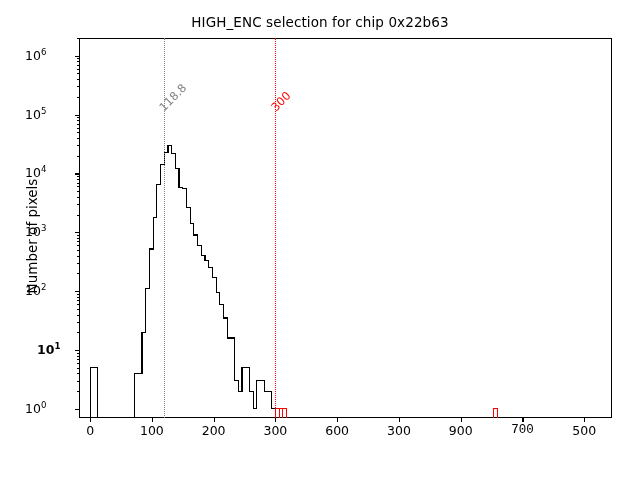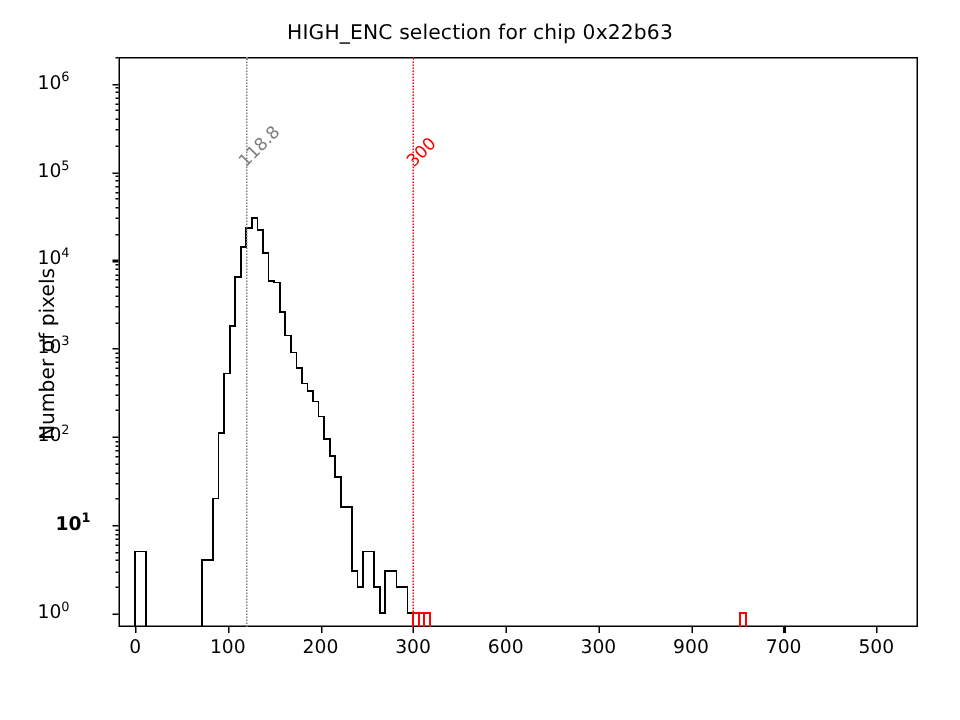--- a/index.html
+++ b/index.html
@@ -149,17 +149,17 @@
       <div class="xtlabel" style="left: 190.64px;">200</div>
       <div class="tick" style="left: 275.401px; top: 418px; width: 1.1px; height: 4px;"></div>
       <div class="xtlabel" style="left: 252.401px;">300</div>
       <div class="tick" style="left: 337.162px; top: 418px; width: 1.1px; height: 4px;"></div>
       <div class="xtlabel" style="left: 314.162px;">600</div>
       <div class="tick" style="left: 398.924px; top: 418px; width: 1.1px; height: 4px;"></div>
       <div class="xtlabel" style="left: 375.924px;">300</div>
       <div class="tick" style="left: 460.685px; top: 418px; width: 1.1px; height: 4px;"></div>
       <div class="xtlabel" style="left: 437.685px;">900</div>
       <div class="tick" style="left: 522.446px; top: 418px; width: 1.1px; height: 4px;"></div>
-      <div class="xtlabel" style="left: 499.446px;">700</div>
+      <div class="xtlabel" style="left: 499.446px; font-family: Liberation Mono, monospace;">700</div>
       <div class="tick" style="left: 584.207px; top: 418px; width: 1.1px; height: 4px;"></div>
       <div class="xtlabel" style="left: 561.207px;">500</div>
     </div>
 </div>
 
 </body></html>

